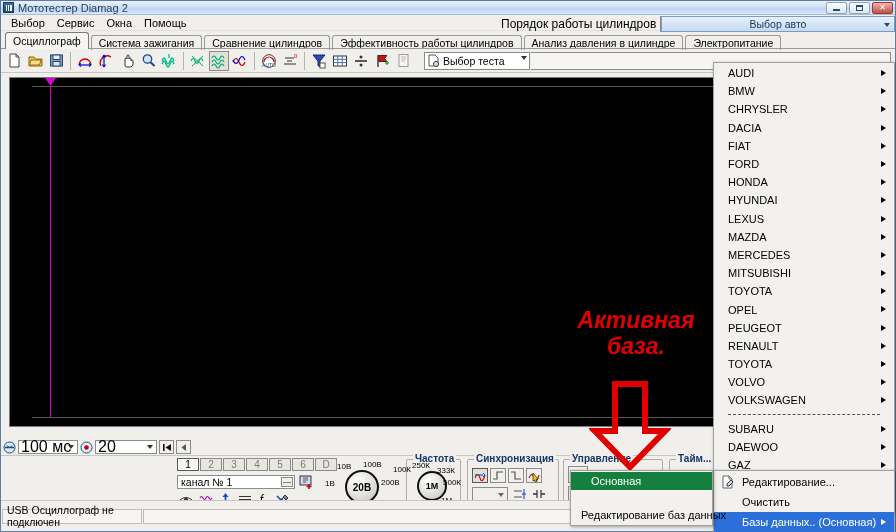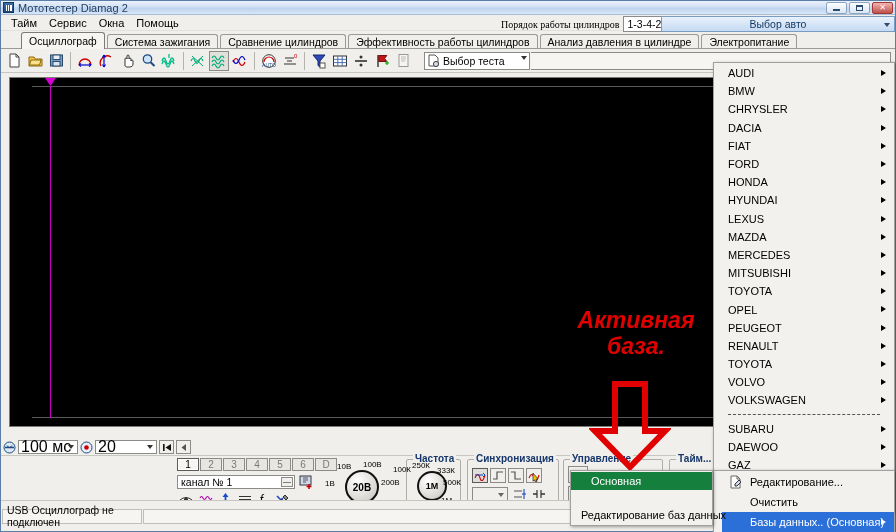--- a/index.html
+++ b/index.html
@@ -75,22 +75,22 @@
   }
   .menubar .mi {
     padding: 1px 6px; font-size: 11px; color: #000;
     cursor: default;
   }
 
   
   .tabrow {
     height: 18px;
     position: relative;
-    display: flex; align-items: center;
-    padding-left: 20px;
+    display: flex; align-items: flex-end;
+    padding-left: 4px;
     background: #f0efeb;
   }
   .tab {
     height: 15px;
     padding: 0 7px;
     margin-right: 2px;
     font-size: 10.5px;
     background: #f0efeb;
     border: 1px solid #9a9a96;
     border-bottom: none;
@@ -146,21 +146,21 @@
     width:0;height:0;border-left:3px solid transparent;border-right:3px solid transparent;border-top:4px solid #333;
   }
   .toolbar-rest { flex:1; height:18px; border:1px solid #8b8b87; border-left:none; background:#f6f5f2; margin-right: 4px;}
 
   
   .cylbar {
     position:absolute; left: 500px; top: 15px;
     display:flex; align-items:center; gap:4px;
     z-index: 20;
   }
-  .cylbar .lbl { font-size: 10px; color:#000;font-family:Liberation Serif, serif; }
+  .cylbar .lbl { font-size: 12px; color:#000; }
   .cylbar .cb {
     width: 78px; height: 16px; background:#fff;
     border:1px solid #8b8b87; font-size:10.5px;
     display:flex;align-items:center;padding-left:3px;position:relative;
   }
   .cylbar .cb .arrow {
     position:absolute;right:3px;top:5px;width:0;height:0;
     border-left:3px solid transparent;border-right:3px solid transparent;border-top:4px solid #333;
   }
   .cylbar .spin {
@@ -335,21 +335,21 @@
     display:block; width:100%; border-top:1px dashed #555; height:1px;
   }
 
   
   .menu-db {
     position:absolute; left: 712px; top: 469px; width: 182px;
     background:#f2f1ee; border:1px solid #a0a0a0;
     box-shadow: 1px 1px 3px rgba(0,0,0,.35);
     z-index: 90; padding: 1px 0;
   }
-  .menu-db .mrow { padding-left: 28px; height: 20px; margin-left: 8px; }
+  .menu-db .mrow { padding-left: 28px; height: 20px; }
   .menu-db .mrow.sel {
     background:#2b6fd8; color:#fff;
   }
   .menu-db .mrow.sel .sub-arrow { border-left-color:#fff; top:7px; }
   .db-icon {
     position:absolute; left:7px; top:3px; width:13px; height:14px;
   }
 
   
   .menu-base {
@@ -386,21 +386,21 @@
           <div class="mini-min"></div>
         </div>
       <div class="tb-btn">
           <div class="mini-max"></div>
         </div>
       <div class="tb-btn close">✕</div>
     </div>
   </div>
 
   <div class="menubar">
-    <div class="mi">Тайм</div>
+    <div class="mi">Выбор</div>
     <div class="mi">Сервис</div>
     <div class="mi">Окна</div>
     <div class="mi">Помощь</div>
   </div>
 
   <div class="tabrow">
     <div class="tab active">Осциллограф</div>
     <div class="tab">Система зажигания</div>
     <div class="tab">Сравнение цилиндров</div>
     <div class="tab">Эффективность работы цилиндров</div>

